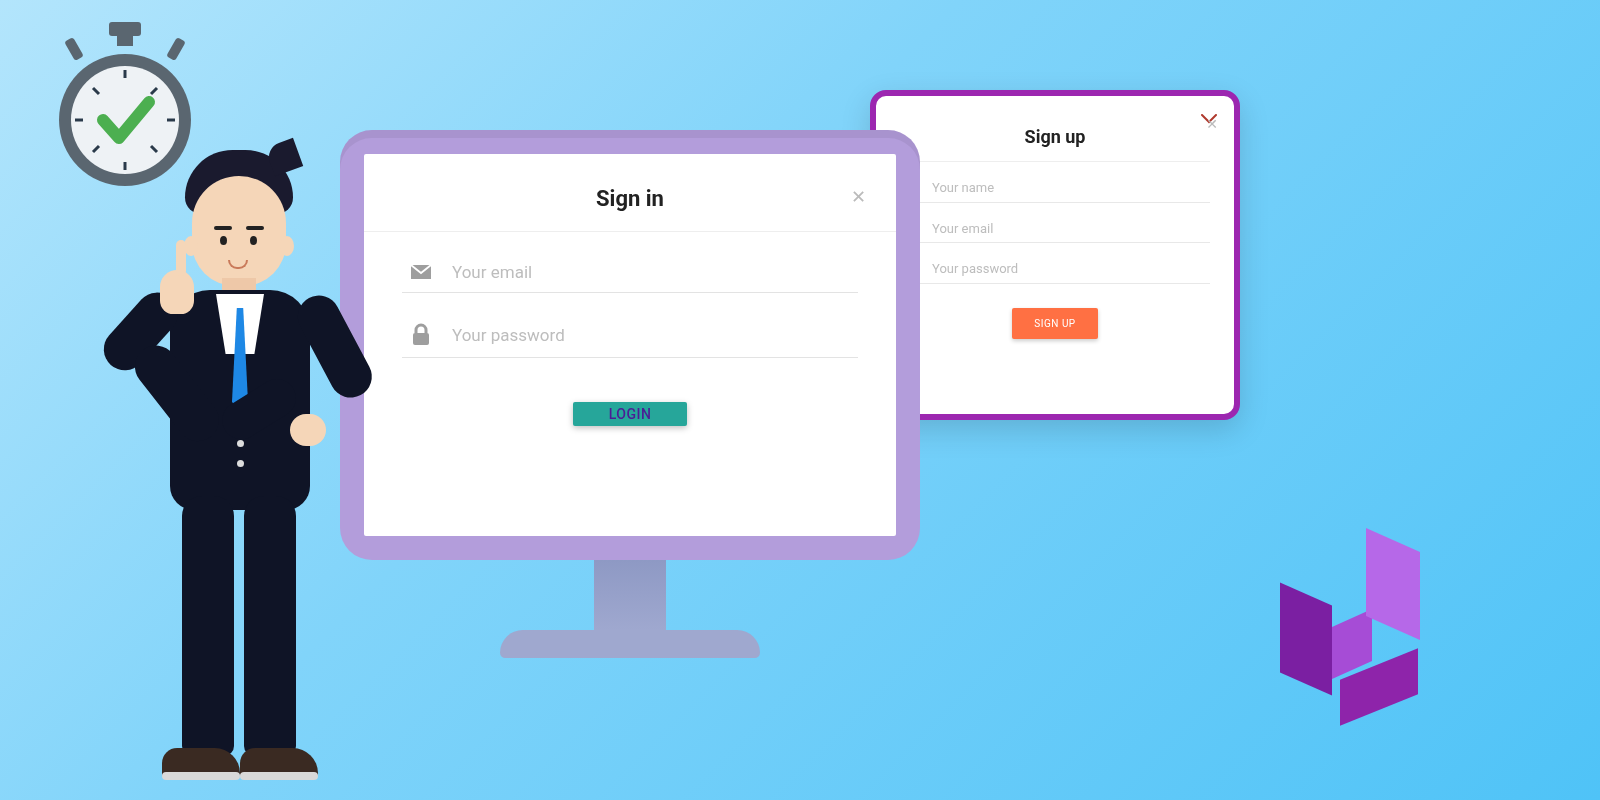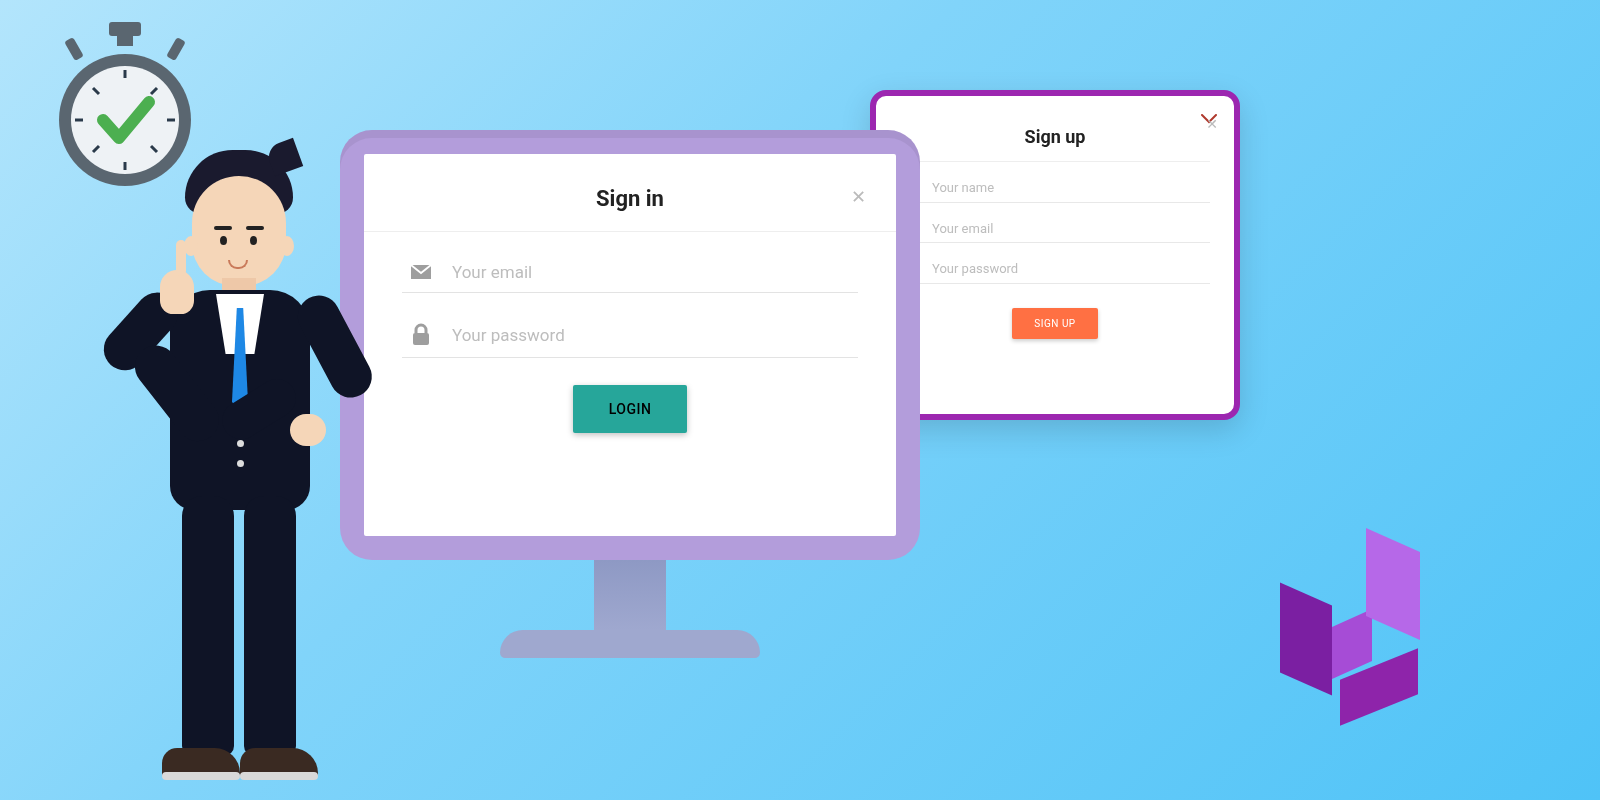--- a/index.html
+++ b/index.html
@@ -41,22 +41,22 @@
   padding:18px 30px 24px; position:relative;
 }
 .signin-header{ display:flex; align-items:center; justify-content:center; position:relative;
   padding:14px 0 20px; border-bottom:1px solid #eee; margin:0 -30px; }
 .signin-title{ font-size:22px; font-weight:700; color:#222; }
 .signin-close{ position:absolute; right:30px; top:14px; color:#bbb; font-size:18px; cursor:pointer; }
 .i-row{ display:flex; align-items:center; gap:18px; padding:30px 6px 10px; border-bottom:1px solid #e3e3e3; margin:0 8px; }
 .i-row .ic{ width:26px; color:#9e9e9e; display:flex; justify-content:center; }
 .i-row .ph{ font-size:17px; color:#bdbdbd; }
 .login-btn{
-  display:block; margin:27px auto 0; background:#26a69a; color:#000000;
-  border:none; padding:16px 36px; font-size:14px; letter-spacing:.5px; font-weight:500;
+  display:block; margin:44px auto 0; background:#26a69a; color:#4c1d95;
+  border:none; padding:4px 36px; font-size:14px; letter-spacing:.5px; font-weight:500;
   border-radius:2px; box-shadow:0 2px 6px rgba(0,0,0,.25); cursor:pointer;
 }
 .neck{ width:72px; height:70px; margin:0 auto; background:linear-gradient(#8e99c4,#9fa8cf); }
 .base{ width:260px; height:28px; margin:0 auto; background:#9fa8cf; border-radius:26px 26px 6px 6px; }
 
 
 .stopwatch{ position:absolute; left:45px; top:20px; }
 
 
 .man{ position:absolute; left:130px; top:140px; width:220px; height:640px; }

